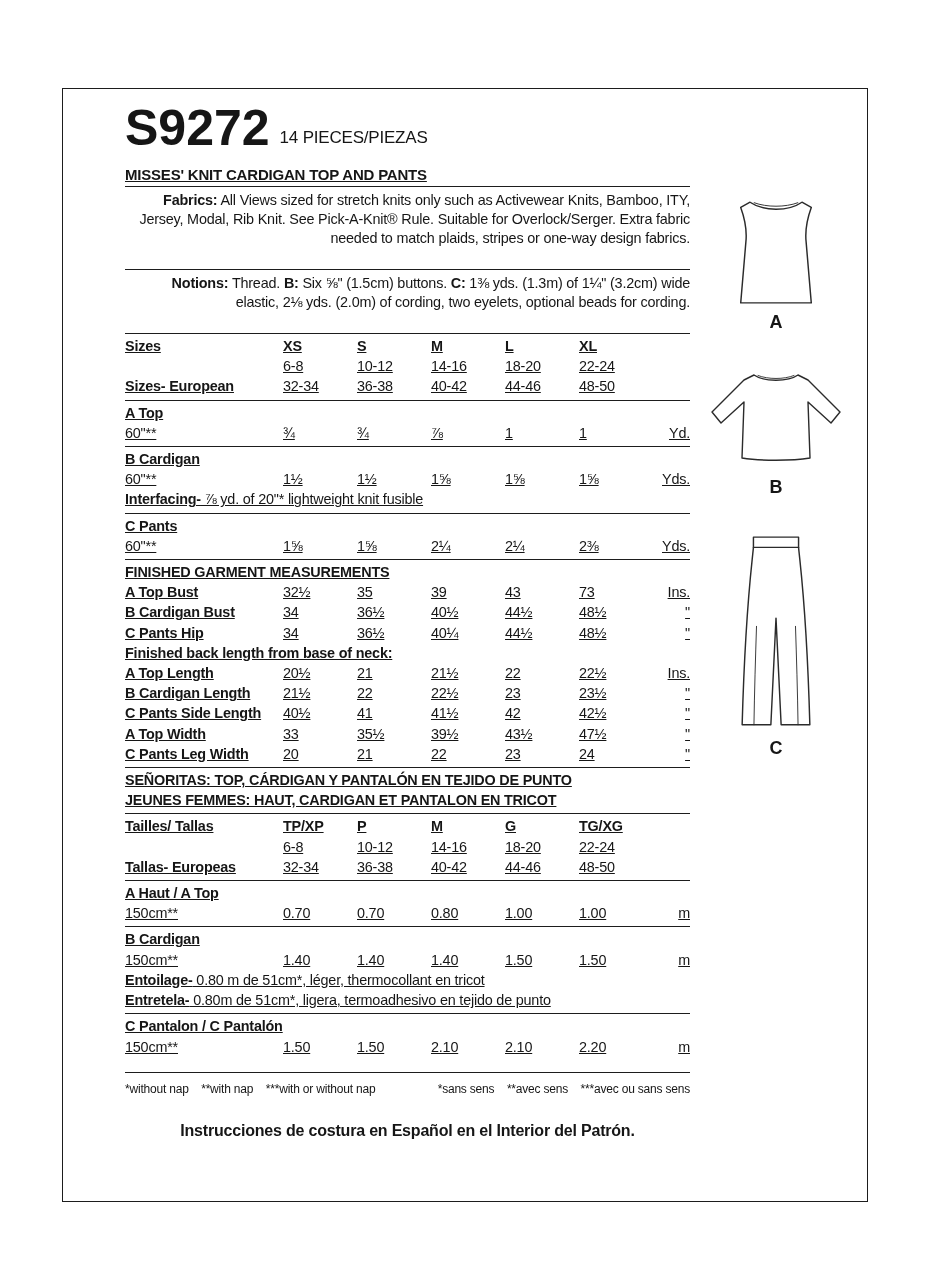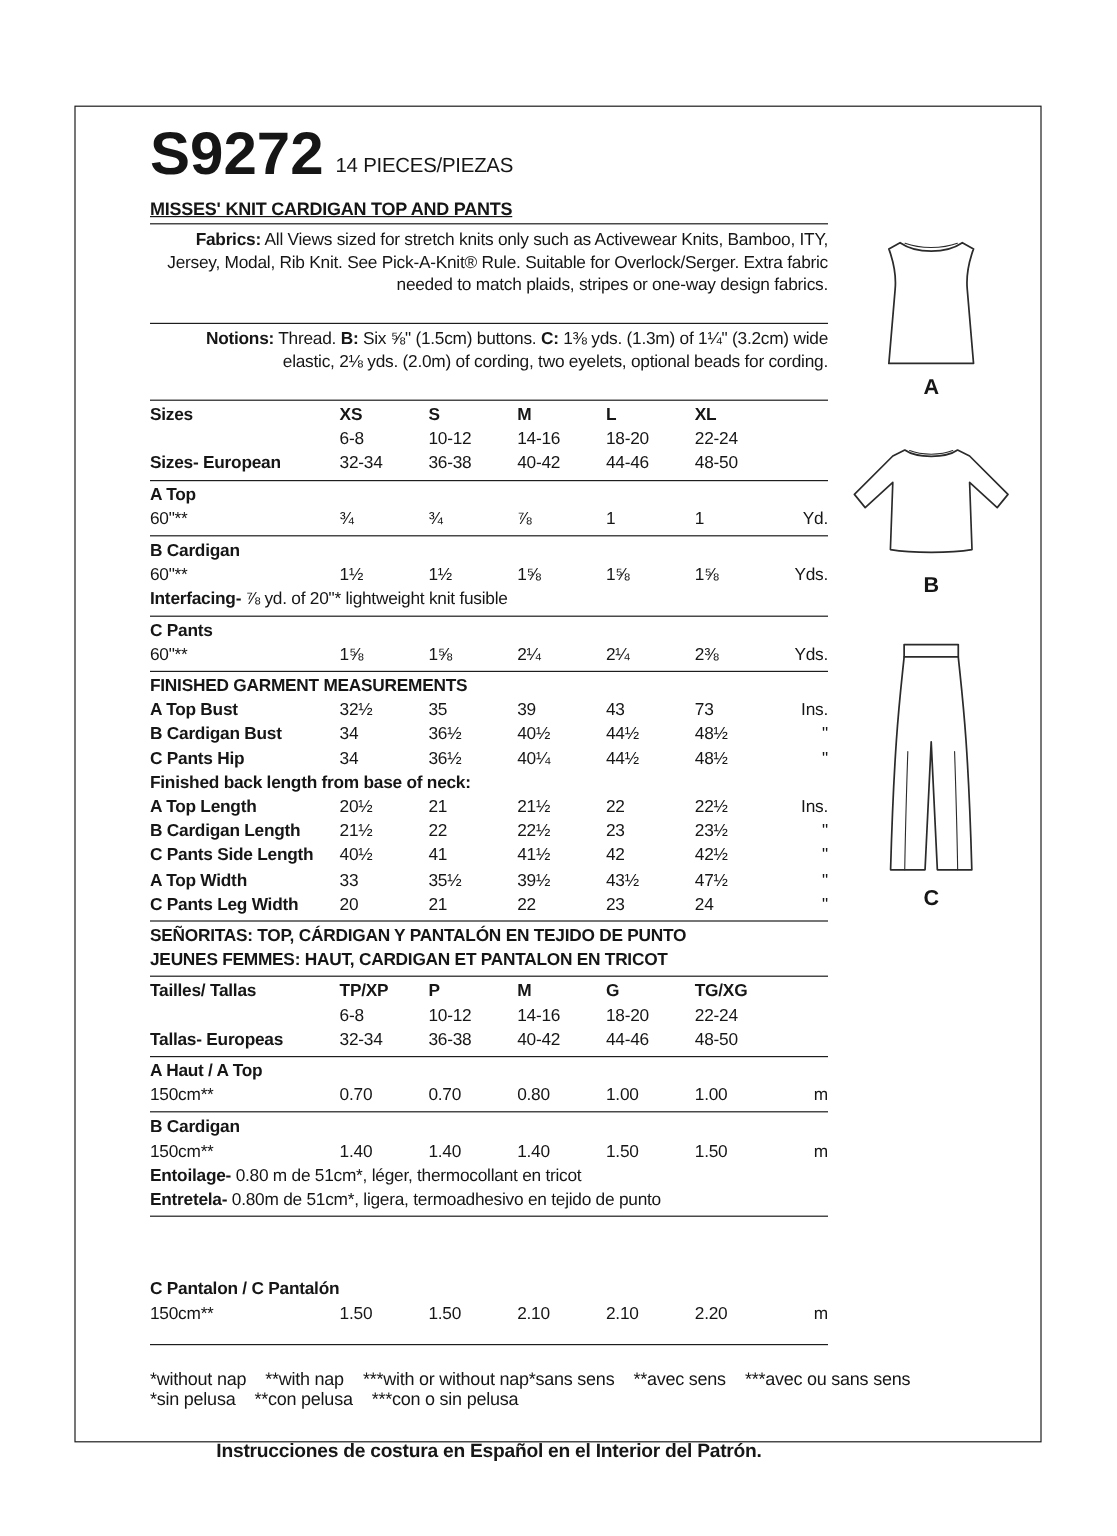--- a/index.html
+++ b/index.html
@@ -25,32 +25,32 @@
     border-bottom:1.6px solid #1d1d1d;
     text-decoration:underline;
   }
   .para {
     font-size:14.4px; line-height:19px; padding:4px 0 21px;
     border-bottom:1.6px solid #1d1d1d;
     text-align:right;
   }
   .b { font-weight:700; }
 
-  .tsection { border-bottom:1.6px solid #1d1d1d; padding:2px 0 3px; }
-  .tsection:last-child { padding-bottom:15px;margin-top:48px; }
+  .tsection { border-bottom:1.6px solid #1d1d1d; padding:2px 0 3px;text-decoration:underline; }
+  .tsection:last-child { padding-bottom:15px; }
   .trow.grid {
     display:grid;
     grid-template-columns:158px 74px 74px 74px 74px 74px 1fr;
     font-size:14.4px; line-height:20.2px;
   }
   .trow.span { font-size:14.4px; line-height:20.2px; white-space:nowrap; }
   .cell { white-space:nowrap; }
   .cell.unit { text-align:right; }
 
-  .footnotes { font-size:15px; margin-top:20px; }
+  .footnotes { font-size:12px; margin-top:9px; }
   .fn-line1 { display:flex; justify-content:space-between; }
   .fn { white-space:pre; }
 
   .bottom-note { margin-top:26px; text-align:center; font-weight:700; font-size:16px; }
 
   .views {
     position:absolute; left:700px; top:196px; width:152px;
     display:flex; flex-direction:column; align-items:center;
   }
   .views svg { display:block; }
@@ -340,23 +340,20 @@
           <div class="cell unit">m</div>
         </div>
       </div>
     </div>
 
   <div class="footnotes">
     <div class="fn-line1">
       <span class="fn">*without nap    **with nap    ***with or without nap</span>
       <span class="fn">*sans sens    **avec sens    ***avec ou sans sens</span>
     </div>
-    <div>
-      <span class="fn">*sin pelusa    **con pelusa    ***con o sin pelusa</span>
-    </div>
   </div>
 
   <div class="bottom-note">Instrucciones de costura en Español en el Interior del Patrón.</div>
 
 </div>
 
 <div class="views">
 
   <svg width="104" height="110" viewBox="0 0 100 106">
     <path class="g-stroke" d="M25,6 C38,15 62,15 75,6 L84,11 C80,22 78,34 79,44 L84,103 L16,103 L21,44 C22,34 20,22 16,11 Z"></path>

